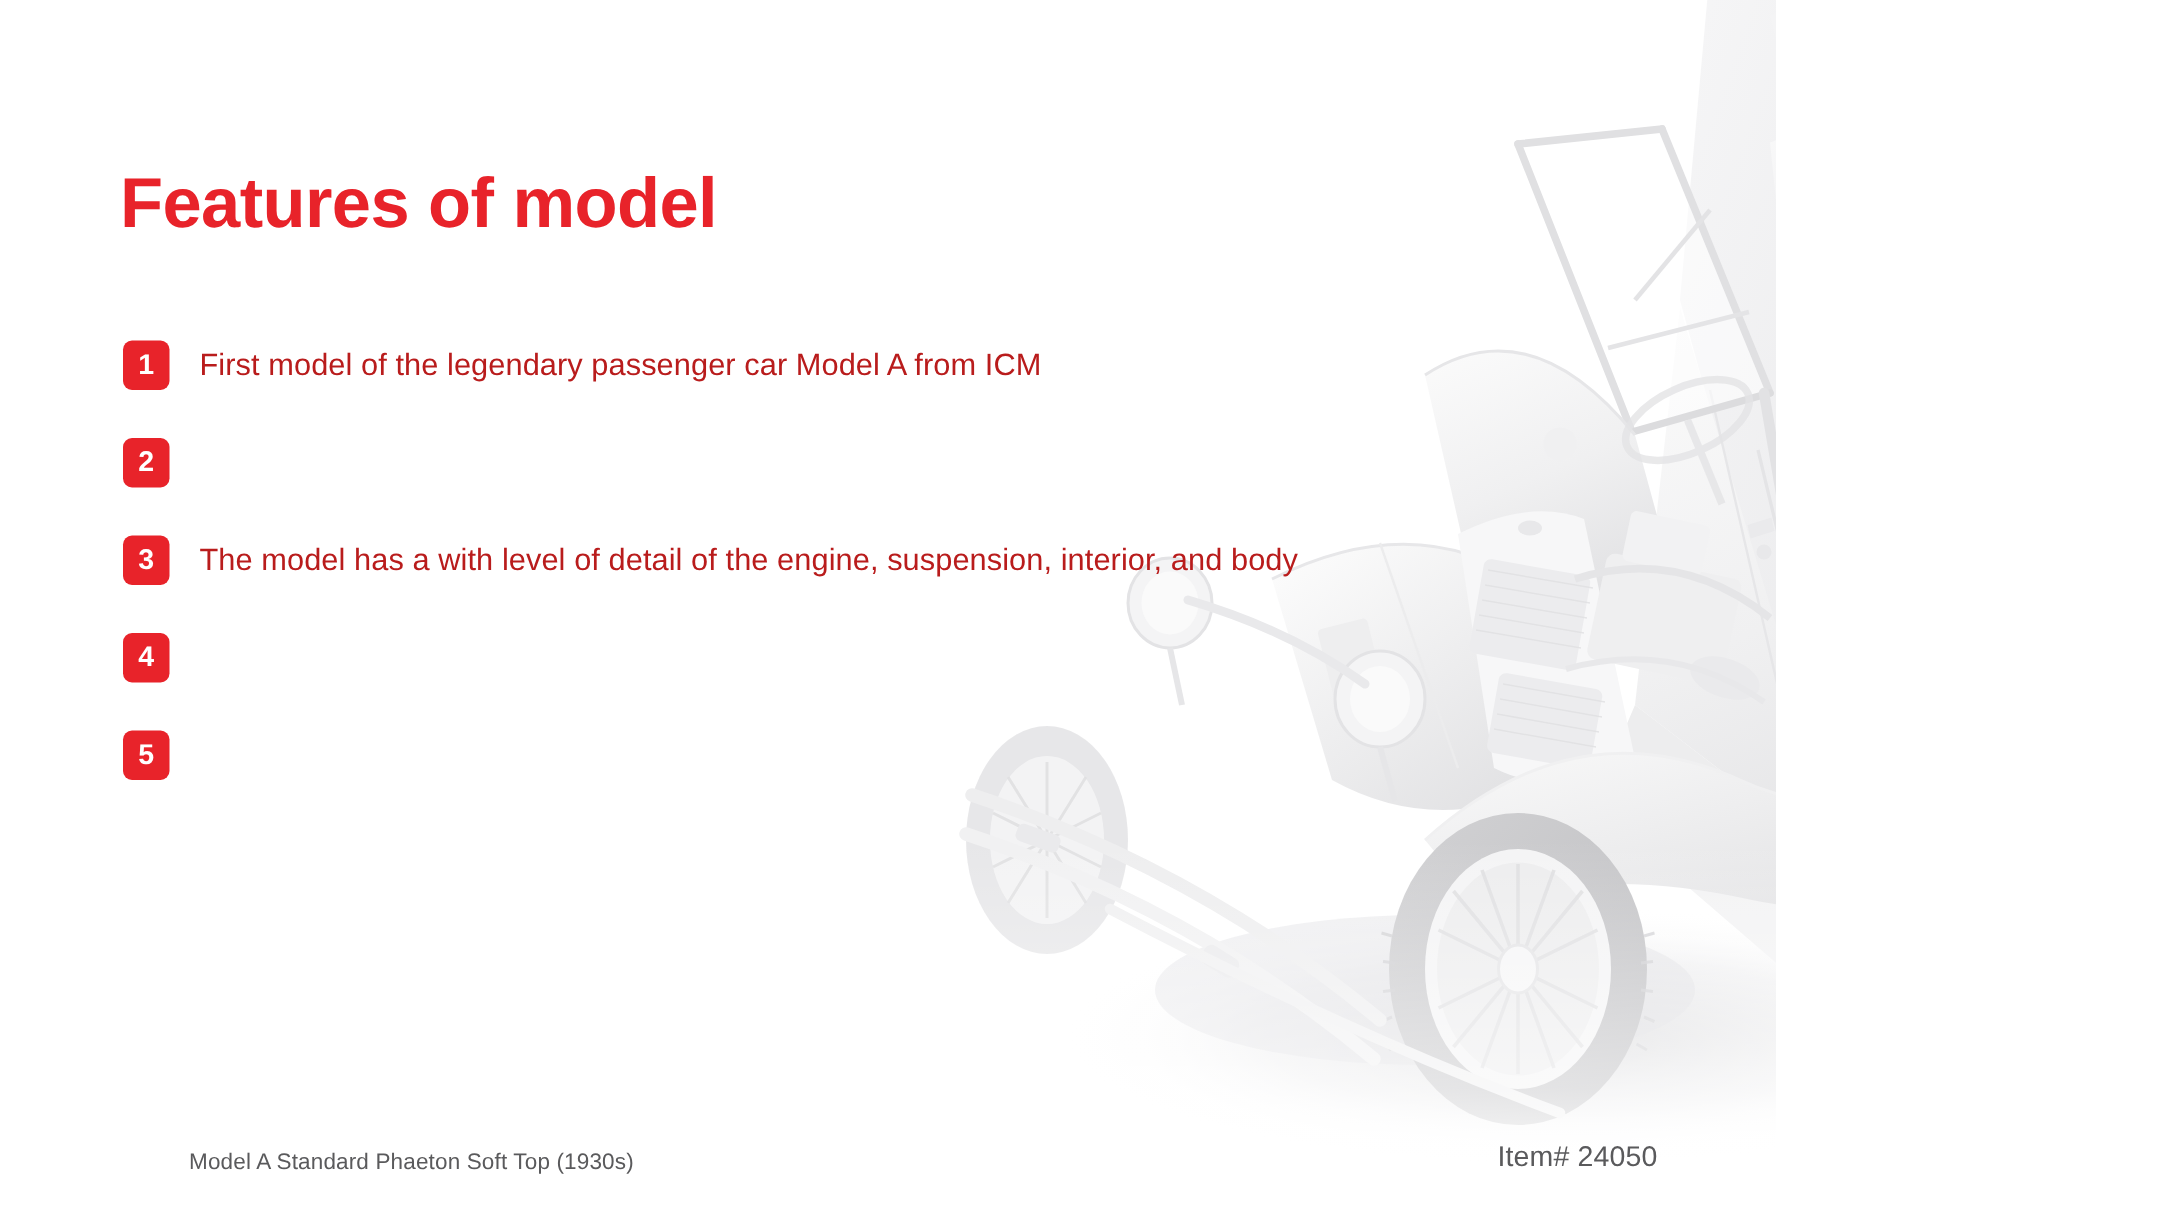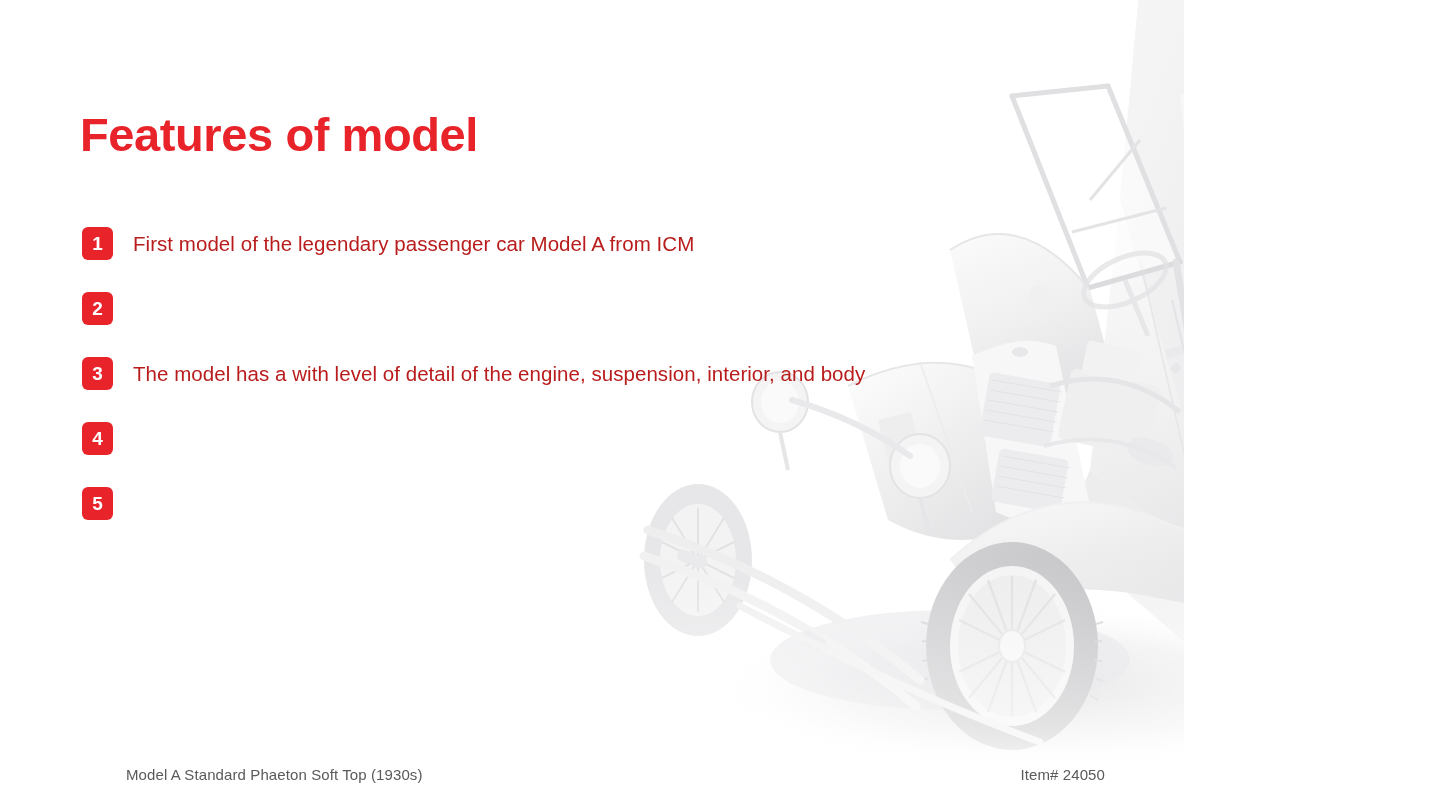--- a/index.html
+++ b/index.html
@@ -92,21 +92,21 @@
     bottom: 27px;
     font-size: 15px;
     color: #5a5a5c;
     letter-spacing: 0.1px;
     margin-left: 27px;
   }
   .footer-right {
     position: absolute;
     right: 79px;
     bottom: 27px;
-    font-size: 15px;
+    font-size: 19px;
     color: #5a5a5c;
     letter-spacing: 0.1px;
   }
 </style>
 </head>
 <body>
 
 <div class="slide">
 
   <div class="artwork">

